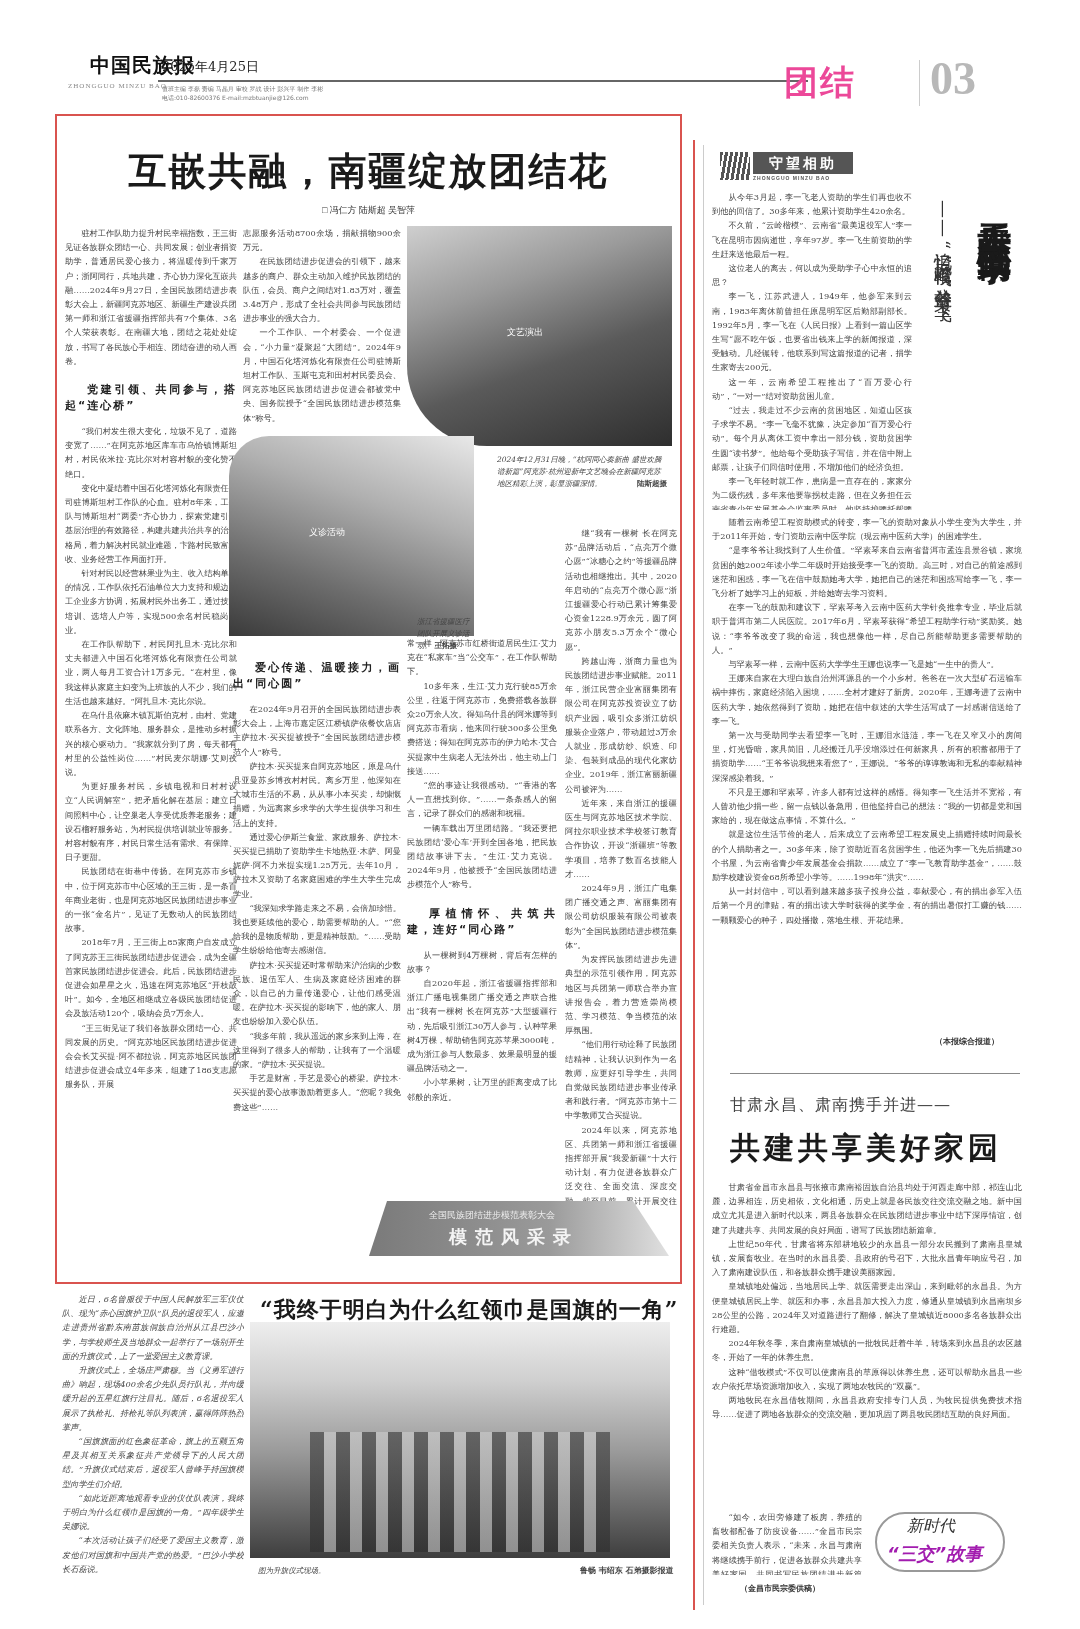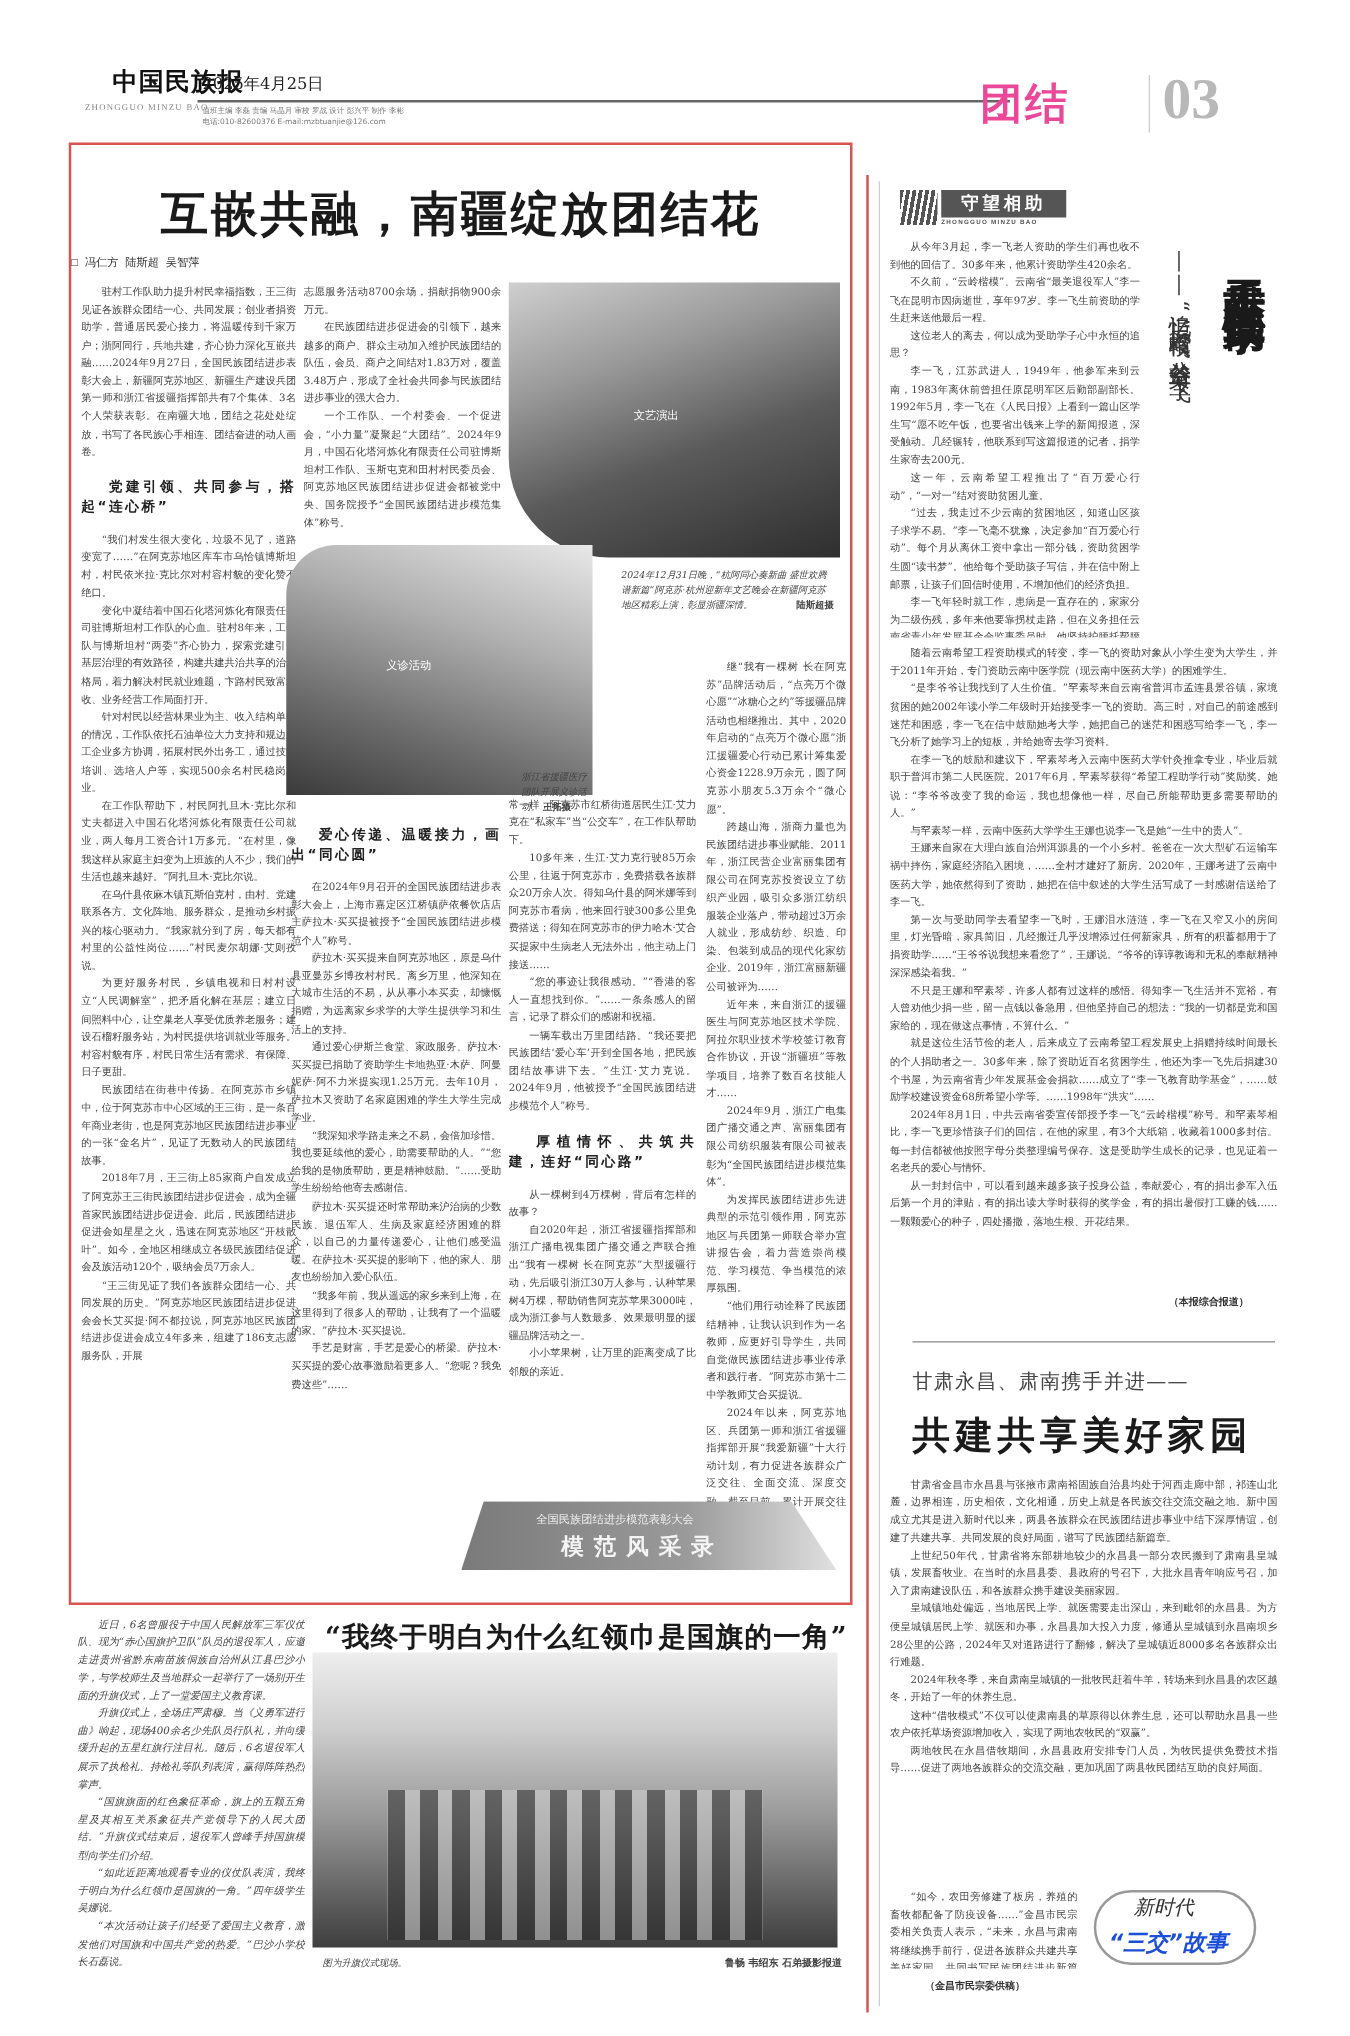--- a/index.html
+++ b/index.html
@@ -13,21 +13,21 @@
   .date { position: absolute; left: 94px; top: 6px; font-size: 13px; color: #222; }
   .mast-rule { position: absolute; left: 90px; top: 28px; width: 650px; height: 2px; background: #666; }
   .credits { position: absolute; left: 94px; top: 32px; font-size: 6px; color: #777; line-height: 9px; font-family: "DejaVu Sans", sans-serif; }
   .section-name { position: absolute; left: 784px; top: 60px; font-family: "DejaVu Sans", sans-serif; font-size: 34px; font-weight: bold; color: #ec4899; letter-spacing: 2px; }
   .section-sep { position: absolute; left: 919px; top: 60px; width: 1px; height: 46px; background: #ccc; }
   .page-num { position: absolute; left: 930px; top: 52px; font-family: "Liberation Serif", serif; font-size: 46px; font-weight: bold; color: #b8b8b8; }
 
   
   .main-box { position: absolute; left: 55px; top: 114px; width: 627px; height: 1170px; border: 2px solid #d9534f; }
   .main-title { position: absolute; left: 0; width: 100%; top: 30px; text-align: center; font-family: "DejaVu Sans", sans-serif; font-weight: bold; font-size: 38px; color: #1a1a1a; letter-spacing: 2px; }
-  .byline { position: absolute; left: 0; width: 100%; top: 88px; font-size: 9px; color: #333; font-family: Liberation Mono, monospace; }
+  .byline { position: absolute; left: 0; width: 100%; top: 88px; text-align: center; font-size: 9px; color: #333; font-family: Liberation Serif, serif; }
 
   .col { position: absolute; font-size: 8.2px; line-height: 14.2px; color: #444; text-align: justify; }
   .col p { text-indent: 2em; margin-bottom: 0; }
   .sub-head { font-family: "DejaVu Sans", sans-serif; font-weight: bold; font-size: 11px; line-height: 16px; color: #222; margin: 14px 0 10px; text-indent: 2em; letter-spacing: 2px; }
 
   .photo { position: absolute; background: #888; overflow: hidden; }
   .photo-stage { background: linear-gradient(160deg, #cfcfcf 0%, #9a9a9a 30%, #5a5a5a 60%, #2e2e2e 100%); border-radius: 0 0 0 80px; }
   .photo-clinic { background: linear-gradient(200deg, #e8e8e8 0%, #b0b0b0 35%, #6d6d6d 70%, #3a3a3a 100%); border-radius: 40px 0 0 0; }
   .photo-ceremony { background: linear-gradient(180deg, #eeeeee 0%, #cfcfcf 25%, #9a9a9a 55%, #3e3e3e 100%); }
   .photo-label { position: absolute; font-size: 9px; color: #fff; font-family: "DejaVu Sans", sans-serif; }
@@ -48,21 +48,21 @@
 
   .v-title { position: absolute; left: 975px; top: 195px; width: 40px; writing-mode: vertical-rl; font-family: "DejaVu Serif", serif; font-weight: bold; font-size: 34px; line-height: 40px; color: #1a1a1a; letter-spacing: 2px; }
   .v-sub { position: absolute; left: 925px; top: 200px; width: 30px; writing-mode: vertical-rl; font-family: "DejaVu Serif", serif; font-size: 18px; color: #333; letter-spacing: 1px; }
 
   .h-rule { position: absolute; left: 730px; top: 1073px; width: 290px; height: 1px; background: #888; }
   .kicker { position: absolute; left: 730px; top: 1095px; font-size: 16px; color: #444; font-family: "DejaVu Serif", serif; letter-spacing: 1px; }
   .sec-title { position: absolute; left: 730px; top: 1128px; font-size: 30px; font-weight: bold; color: #1a1a1a; font-family: "DejaVu Serif", serif; letter-spacing: 4px; }
 
   .badge { position: absolute; left: 875px; top: 1512px; width: 130px; height: 60px; border: 2px solid #999; border-radius: 30px; }
   .badge-top { position: absolute; left: 30px; top: 2px; font-size: 16px; color: #333; font-family: "DejaVu Serif", serif; font-style: italic; }
-  .badge-bottom { position: absolute; left: 10px; top: 28px; font-size: 18px; color: #1d4ed8; font-family: "DejaVu Sans", sans-serif; font-weight: bold; font-style: italic; text-align: right; }
+  .badge-bottom { position: absolute; left: 10px; top: 28px; font-size: 18px; color: #a21caf; font-family: "DejaVu Sans", sans-serif; font-weight: bold; font-style: italic; text-align: right; }
 
   .right-source { position: absolute; font-size: 8px; color: #333; font-family: "DejaVu Sans", sans-serif; font-weight: bold; }
 
   
   .bottom-title { position: absolute; left: 260px; top: 1295px; font-family: "DejaVu Serif", serif; font-weight: bold; font-size: 22px; color: #1a1a1a; letter-spacing: 1px; }
   .photo-credit { position: absolute; left: 580px; top: 1565px; font-size: 8px; color: #444; font-family: "DejaVu Sans", sans-serif; font-weight: bold; }
 </style>
 </head>
 <body>
 
@@ -183,21 +183,20 @@
 
 <div class="col" style="left:712px; top:515px; width:310px; height:520px; overflow:hidden;">
   <p>随着云南希望工程资助模式的转变，李一飞的资助对象从小学生变为大学生，并于2011年开始，专门资助云南中医学院（现云南中医药大学）的困难学生。</p>
   <p>“是李爷爷让我找到了人生价值。”罕素琴来自云南省普洱市孟连县景谷镇，家境贫困的她2002年读小学二年级时开始接受李一飞的资助。高三时，对自己的前途感到迷茫和困惑，李一飞在信中鼓励她考大学，她把自己的迷茫和困惑写给李一飞，李一飞分析了她学习上的短板，并给她寄去学习资料。</p>
   <p>在李一飞的鼓励和建议下，罕素琴考入云南中医药大学针灸推拿专业，毕业后就职于普洱市第二人民医院。2017年6月，罕素琴获得“希望工程助学行动”奖励奖。她说：“李爷爷改变了我的命运，我也想像他一样，尽自己所能帮助更多需要帮助的人。”</p>
   <p>与罕素琴一样，云南中医药大学学生王娜也说李一飞是她“一生中的贵人”。</p>
   <p>王娜来自家在大理白族自治州洱源县的一个小乡村。爸爸在一次大型矿石运输车祸中摔伤，家庭经济陷入困境，……全村才建好了新房。2020年，王娜考进了云南中医药大学，她依然得到了资助，她把在信中叙述的大学生活写成了一封感谢信送给了李一飞。</p>
   <p>第一次与受助同学去看望李一飞时，王娜泪水涟涟，李一飞在又窄又小的房间里，灯光昏暗，家具简旧，几经搬迁几乎没增添过任何新家具，所有的积蓄都用于了捐资助学……“王爷爷说我想来看您了”，王娜说。“爷爷的谆谆教诲和无私的奉献精神深深感染着我。”</p>
   <p>不只是王娜和罕素琴，许多人都有过这样的感悟。得知李一飞生活并不宽裕，有人曾劝他少捐一些，留一点钱以备急用，但他坚持自己的想法：“我的一切都是党和国家给的，现在做这点事情，不算什么。”</p>
   <p>就是这位生活节俭的老人，后来成立了云南希望工程发展史上捐赠持续时间最长的个人捐助者之一。30多年来，除了资助近百名贫困学生，他还为李一飞先后捐建30个书屋，为云南省青少年发展基金会捐款……成立了“李一飞教育助学基金”，……鼓励学校建设资金68所希望小学等。……1998年“洪灾”……</p>
-  <p>2024年8月1日，中共云南省委宣传部授予李一飞“云岭楷模”称号。和罕素琴相比，李一飞更珍惜孩子们的回信，在他的家里，有3个大纸箱，收藏着1000多封信。每一封信都被他按照字母分类整理编号保存。这是受助学生成长的记录，也见证着一名老兵的爱心与情怀。</p>
   <p>从一封封信中，可以看到越来越多孩子投身公益，奉献爱心，有的捐出参军入伍后第一个月的津贴，有的捐出读大学时获得的奖学金，有的捐出暑假打工赚的钱……一颗颗爱心的种子，四处播撒，落地生根、开花结果。</p>
 </div>
 <div class="right-source" style="left:935px; top:1036px;">（本报综合报道）</div>
 
 <div class="h-rule"></div>
 <div class="kicker">甘肃永昌、肃南携手并进——</div>
 <div class="sec-title">共建共享美好家园</div>
 
 <div class="col" style="left:712px; top:1180px; width:310px; height:330px; overflow:hidden;">
   <p>甘肃省金昌市永昌县与张掖市肃南裕固族自治县均处于河西走廊中部，祁连山北麓，边界相连，历史相依，文化相通，历史上就是各民族交往交流交融之地。新中国成立尤其是进入新时代以来，两县各族群众在民族团结进步事业中结下深厚情谊，创建了共建共享、共同发展的良好局面，谱写了民族团结新篇章。</p>

